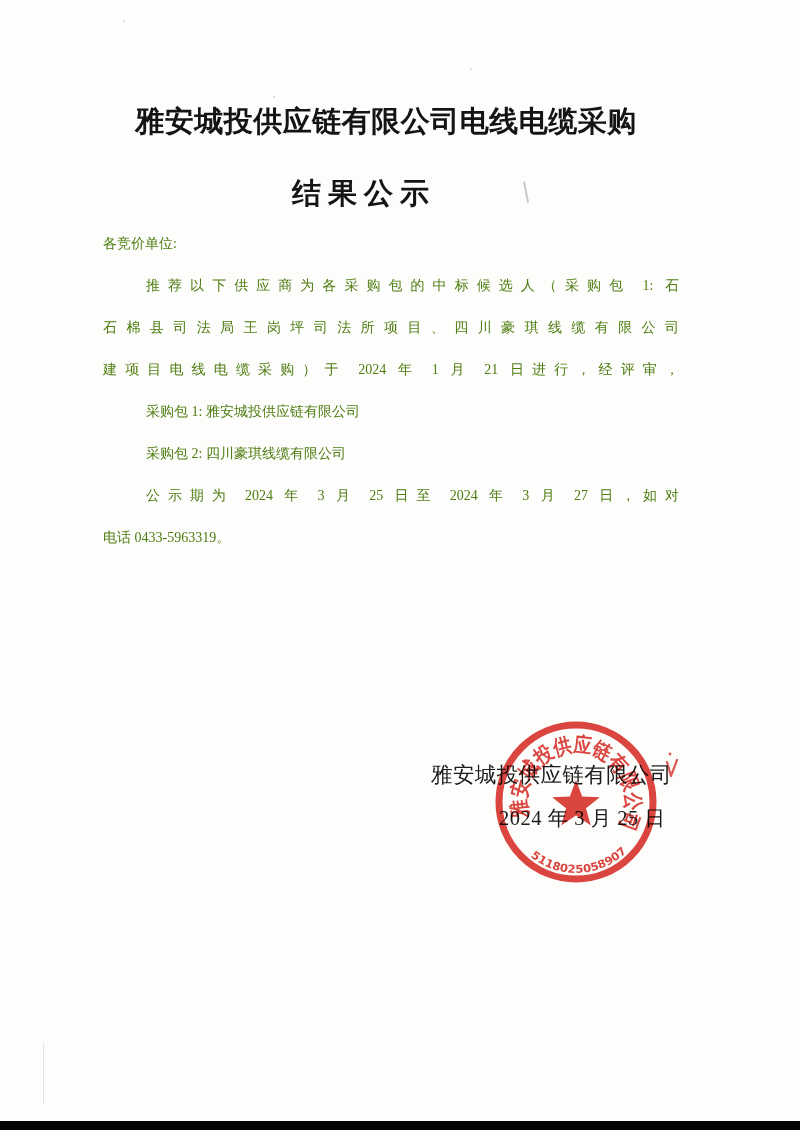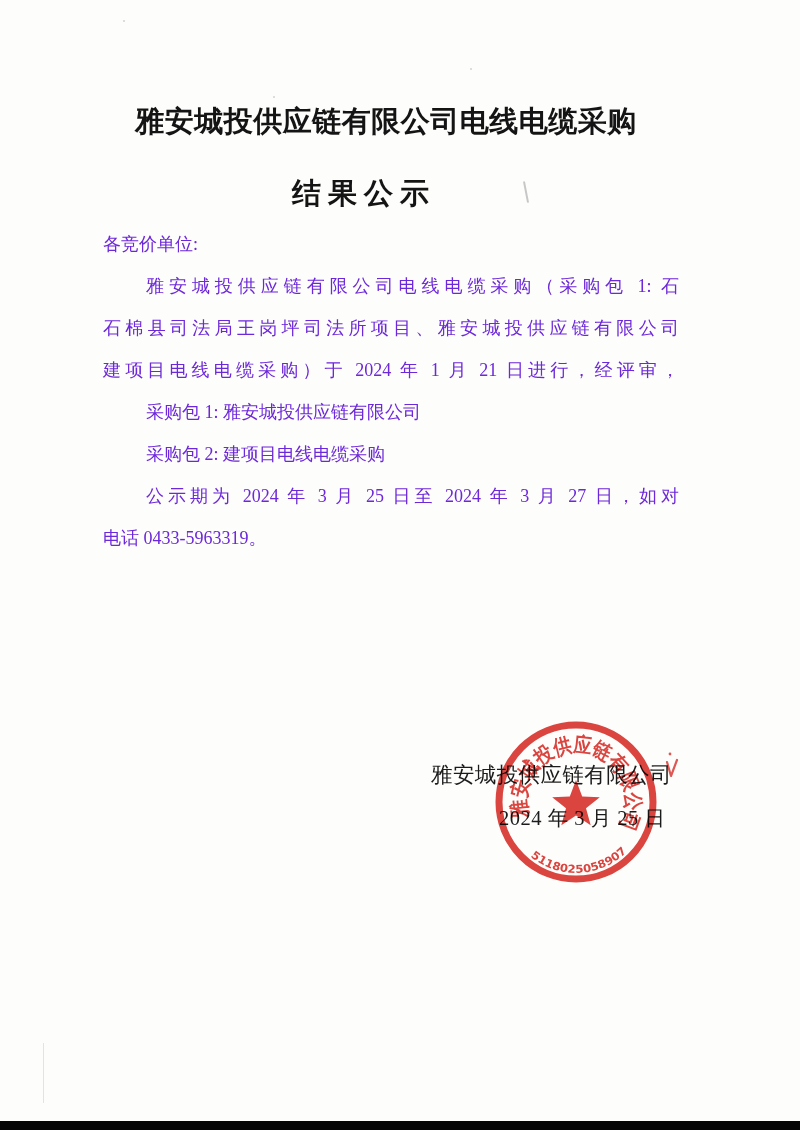--- a/index.html
+++ b/index.html
@@ -9,21 +9,21 @@
     overflow:hidden;background:#fdfdfc;
   }
   .title{
     position:absolute;left:0;width:100%;text-align:center;
     font-weight:bold;font-size:29px;line-height:42px;color:#141414;
   }
   #title1{top:100px;transform:translateX(-14px);letter-spacing:0.5px;}
   #title2{top:172px;transform:translateX(-36px);letter-spacing:7px;}
   .doc-body{
     position:absolute;left:103px;top:223px;width:576px;
-    font-size:18px;line-height:42px;color:#6d28d9;
+    font-size:14px;line-height:42px;color:#4d7c0f;
   }
   .ln{height:42px;}
   .indent{text-indent:43px;}
   .fill{text-align:justify;text-align-last:justify;}
   .sig-company{position:absolute;left:431px;top:760px;font-size:21.5px;letter-spacing:0.4px;color:#1b1b1b;}
   .sig-date{position:absolute;left:499px;top:804px;font-size:20.5px;letter-spacing:0.5px;color:#1b1b1b;}
   .stamp{position:absolute;left:466px;top:692px;mix-blend-mode:multiply;opacity:0.9;filter:blur(0.2px);}
   .red-tick{position:absolute;left:662px;top:750px;mix-blend-mode:multiply;opacity:0.8;}
   .bottom-bar{position:absolute;left:0;top:1121px;width:800px;height:9px;background:#050505;}
   .vline{position:absolute;left:43px;top:1043px;width:1px;height:60px;background:#e3e3e3;}
@@ -34,25 +34,25 @@
 </head>
 <body>
 
 <div class="page">
 
   <div id="title1" class="title">雅安城投供应链有限公司电线电缆采购</div>
   <div id="title2" class="title">结果公示</div>
 
   <div class="doc-body">
     <div class="ln">各竞价单位:</div>
-    <div class="ln indent fill">雅安城投供应链有限公司电线电缆采购（采购包 1: 石</div>
-    <div class="ln fill">石棉县司法局王岗坪司法所项目、雅安城投供应链有限公司</div>
+    <div class="ln indent fill">推荐以下供应商为各采购包的中标候选人（采购包 1: 石</div>
+    <div class="ln fill">石棉县司法局王岗坪司法所项目、四川豪琪线缆有限公司</div>
     <div class="ln fill">建项目电线电缆采购）于 2024 年 1 月 21 日进行，经评审，</div>
     <div class="ln indent">采购包 1: 雅安城投供应链有限公司</div>
-    <div class="ln indent">采购包 2: 建项目电线电缆采购</div>
+    <div class="ln indent">采购包 2: 四川豪琪线缆有限公司</div>
     <div class="ln indent fill">公示期为 2024 年 3 月 25 日至 2024 年 3 月 27 日，如对</div>
     <div class="ln">电话 0433-5963319。</div>
   </div>
 
   <div class="sig-company">雅安城投供应链有限公司</div>
   <div class="sig-date">2024 年 3 月 25 日</div>
 
   <svg class="red-tick" width="20" height="32" viewBox="0 0 20 32">
     <circle cx="8" cy="4" r="1.4" fill="#d8302a"></circle>
     <path d="M5 12 L9 26 L15 10" stroke="#d8302a" stroke-width="2.2" fill="none" stroke-linecap="round" stroke-linejoin="round"></path>

